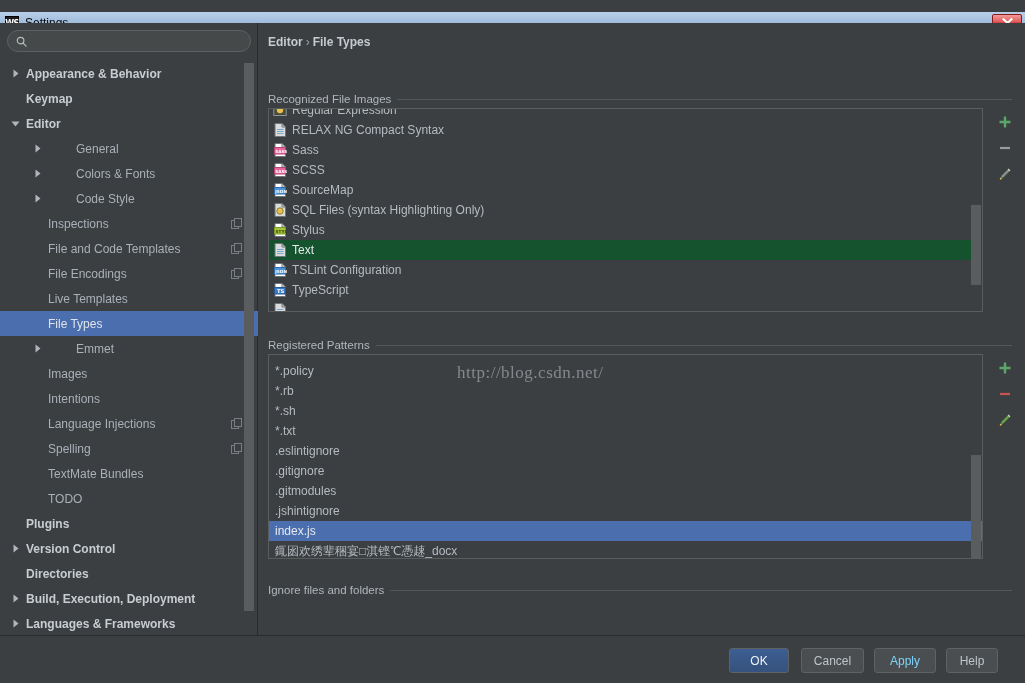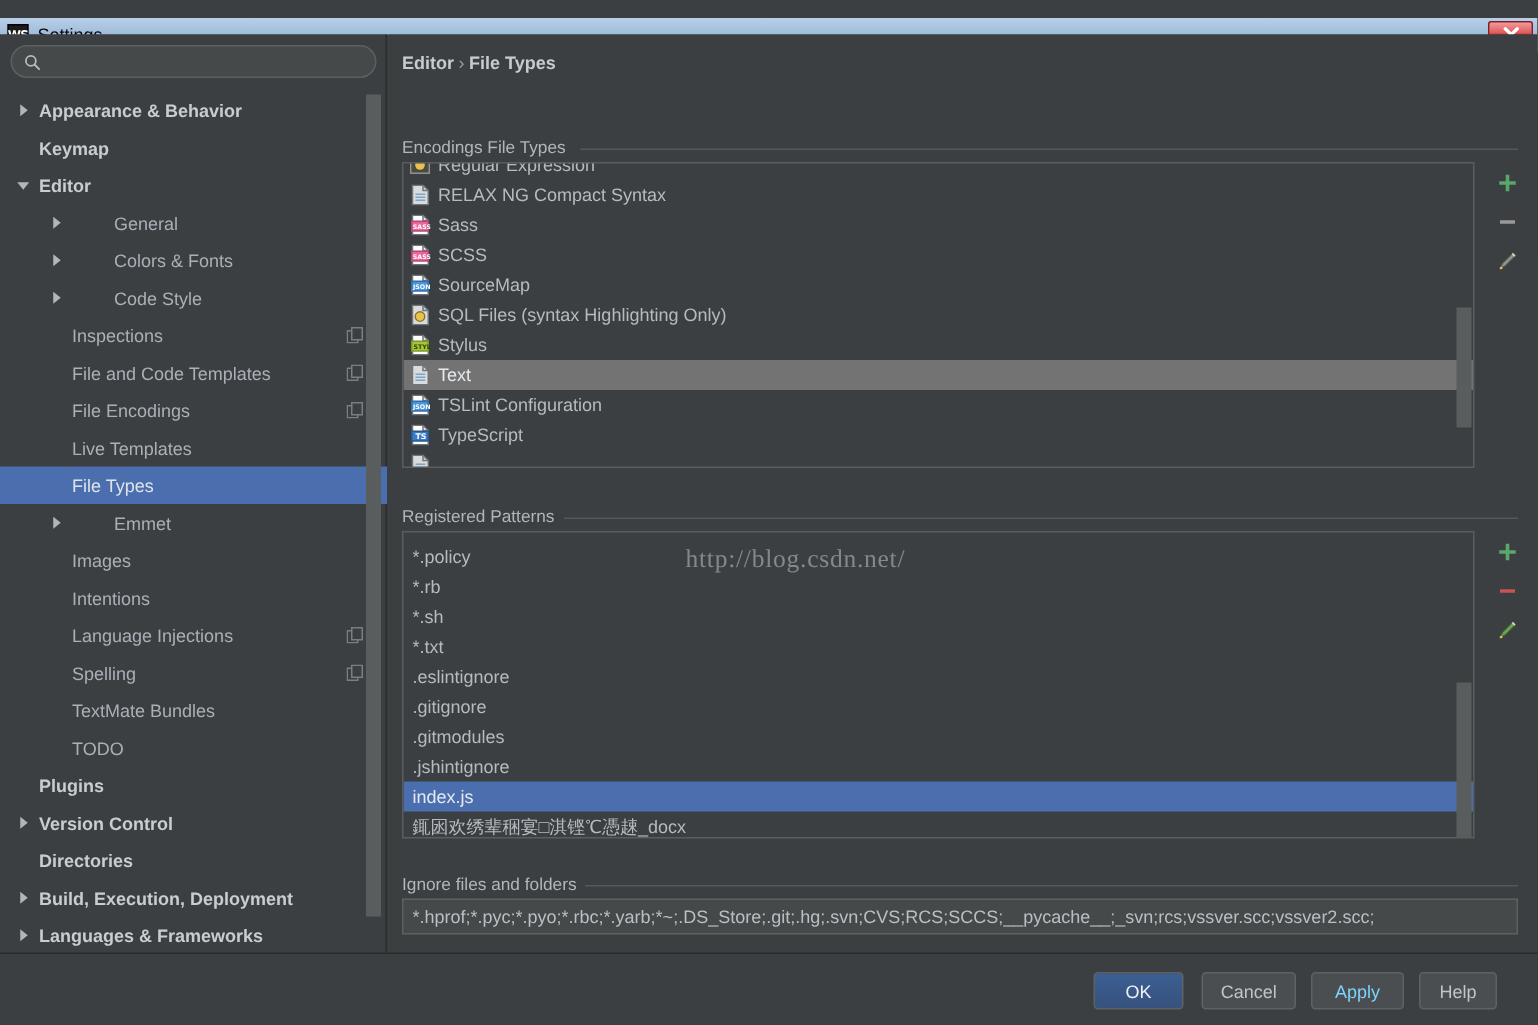--- a/index.html
+++ b/index.html
@@ -127,21 +127,21 @@
     position: absolute; left: 9px; top: 85px;
     width: 715px; height: 204px;
     background: #3c3f41; border: 1px solid #5a5d5e;
     overflow: hidden;
   }
   .ftrow {
     height: 20px; display: flex; align-items: center;
     padding-left: 4px; color: #b5bbc2; font-size: 12px;
     white-space: nowrap;
   }
-  .ftrow.sel { background: #737373; color: #e6eaee; }
+  .ftrow.sel { background: #14532d; color: #e6eaee; }
   .fticon { width: 14px; height: 14px; margin-right: 5px; flex: none; }
   #rft-scroll-thumb {
     position: absolute; right: 1px; top: 96px; width: 10px; height: 80px;
     background: #5a5d5e;
   }
 
   
   #rp-box {
     position: absolute; left: 9px; top: 331px;
     width: 715px; height: 205px;
@@ -371,21 +371,21 @@
         <div id="tree-scroll"></div>
     </div>
   </div>
 
   <div id="rightpane">
 
     <div id="breadcrumb">
       <span>Editor</span><span class="sep">›</span><span>File Types</span>
     </div>
 
-    <div class="grouphdr" style="left:9px; top:70px;">Encodings File Types</div>
+    <div class="grouphdr" style="left:9px; top:70px;">Recognized File Images</div>
     <div class="groupline" style="left:128px; top:76px; width:625px;"></div>
 
     <div id="rft-box">
       <div id="rft-rows" style="margin-top: -9px;">
           <div class="ftrow">
             <span class="fticon"><svg width="14" height="14" viewBox="0 0 14 14">
                 <rect x="0.8" y="1.5" width="12.4" height="11" fill="#4a4c3a" stroke="#8d9399" stroke-width="1"></rect>
                 <circle cx="7" cy="7" r="3.2" fill="#e8c150"></circle>
               </svg></span>
             <span>Regular Expression</span>
@@ -558,21 +558,20 @@
           <svg width="16" height="16" viewBox="0 0 16 16">
             <path d="M3 13 L4.6 9.6 L11.2 3 L13 4.8 L6.4 11.4 Z" fill="#6aa84f" stroke="#4a5a3a" stroke-width="0.8"></path>
             <path d="M11.2 3 L13 4.8" fill="none" stroke="#d8d8c0" stroke-width="1.2"></path>
             <path d="M3 13 L4.6 12.4" fill="none" stroke="#e8c150" stroke-width="1.4"></path>
           </svg>
         </div>
       </div>
 
     <div class="grouphdr" style="left:9px; top:561px;">Ignore files and folders</div>
     <div class="groupline" style="left:128px; top:567px; width:625px;"></div>
-    <div id="ign-field">*.hprof;*.pyc;*.pyo;*.rbc;*.yarb;*~;.DS_Store;.git;.hg;.svn;CVS;RCS;SCCS;__pycache__;_svn;rcs;vssver.scc;vssver2.scc;</div>
   </div>
 
   <div id="btnbar">
     <div class="dlgbtn primary" style="left:729px; width:60px;">OK</div>
     <div class="dlgbtn" style="left:801px; width:63px;">Cancel</div>
     <div class="dlgbtn disabled" style="left:874px; width:62px;">Apply</div>
     <div class="dlgbtn" style="left:946px; width:52px;">Help</div>
   </div>
 </div>
 

